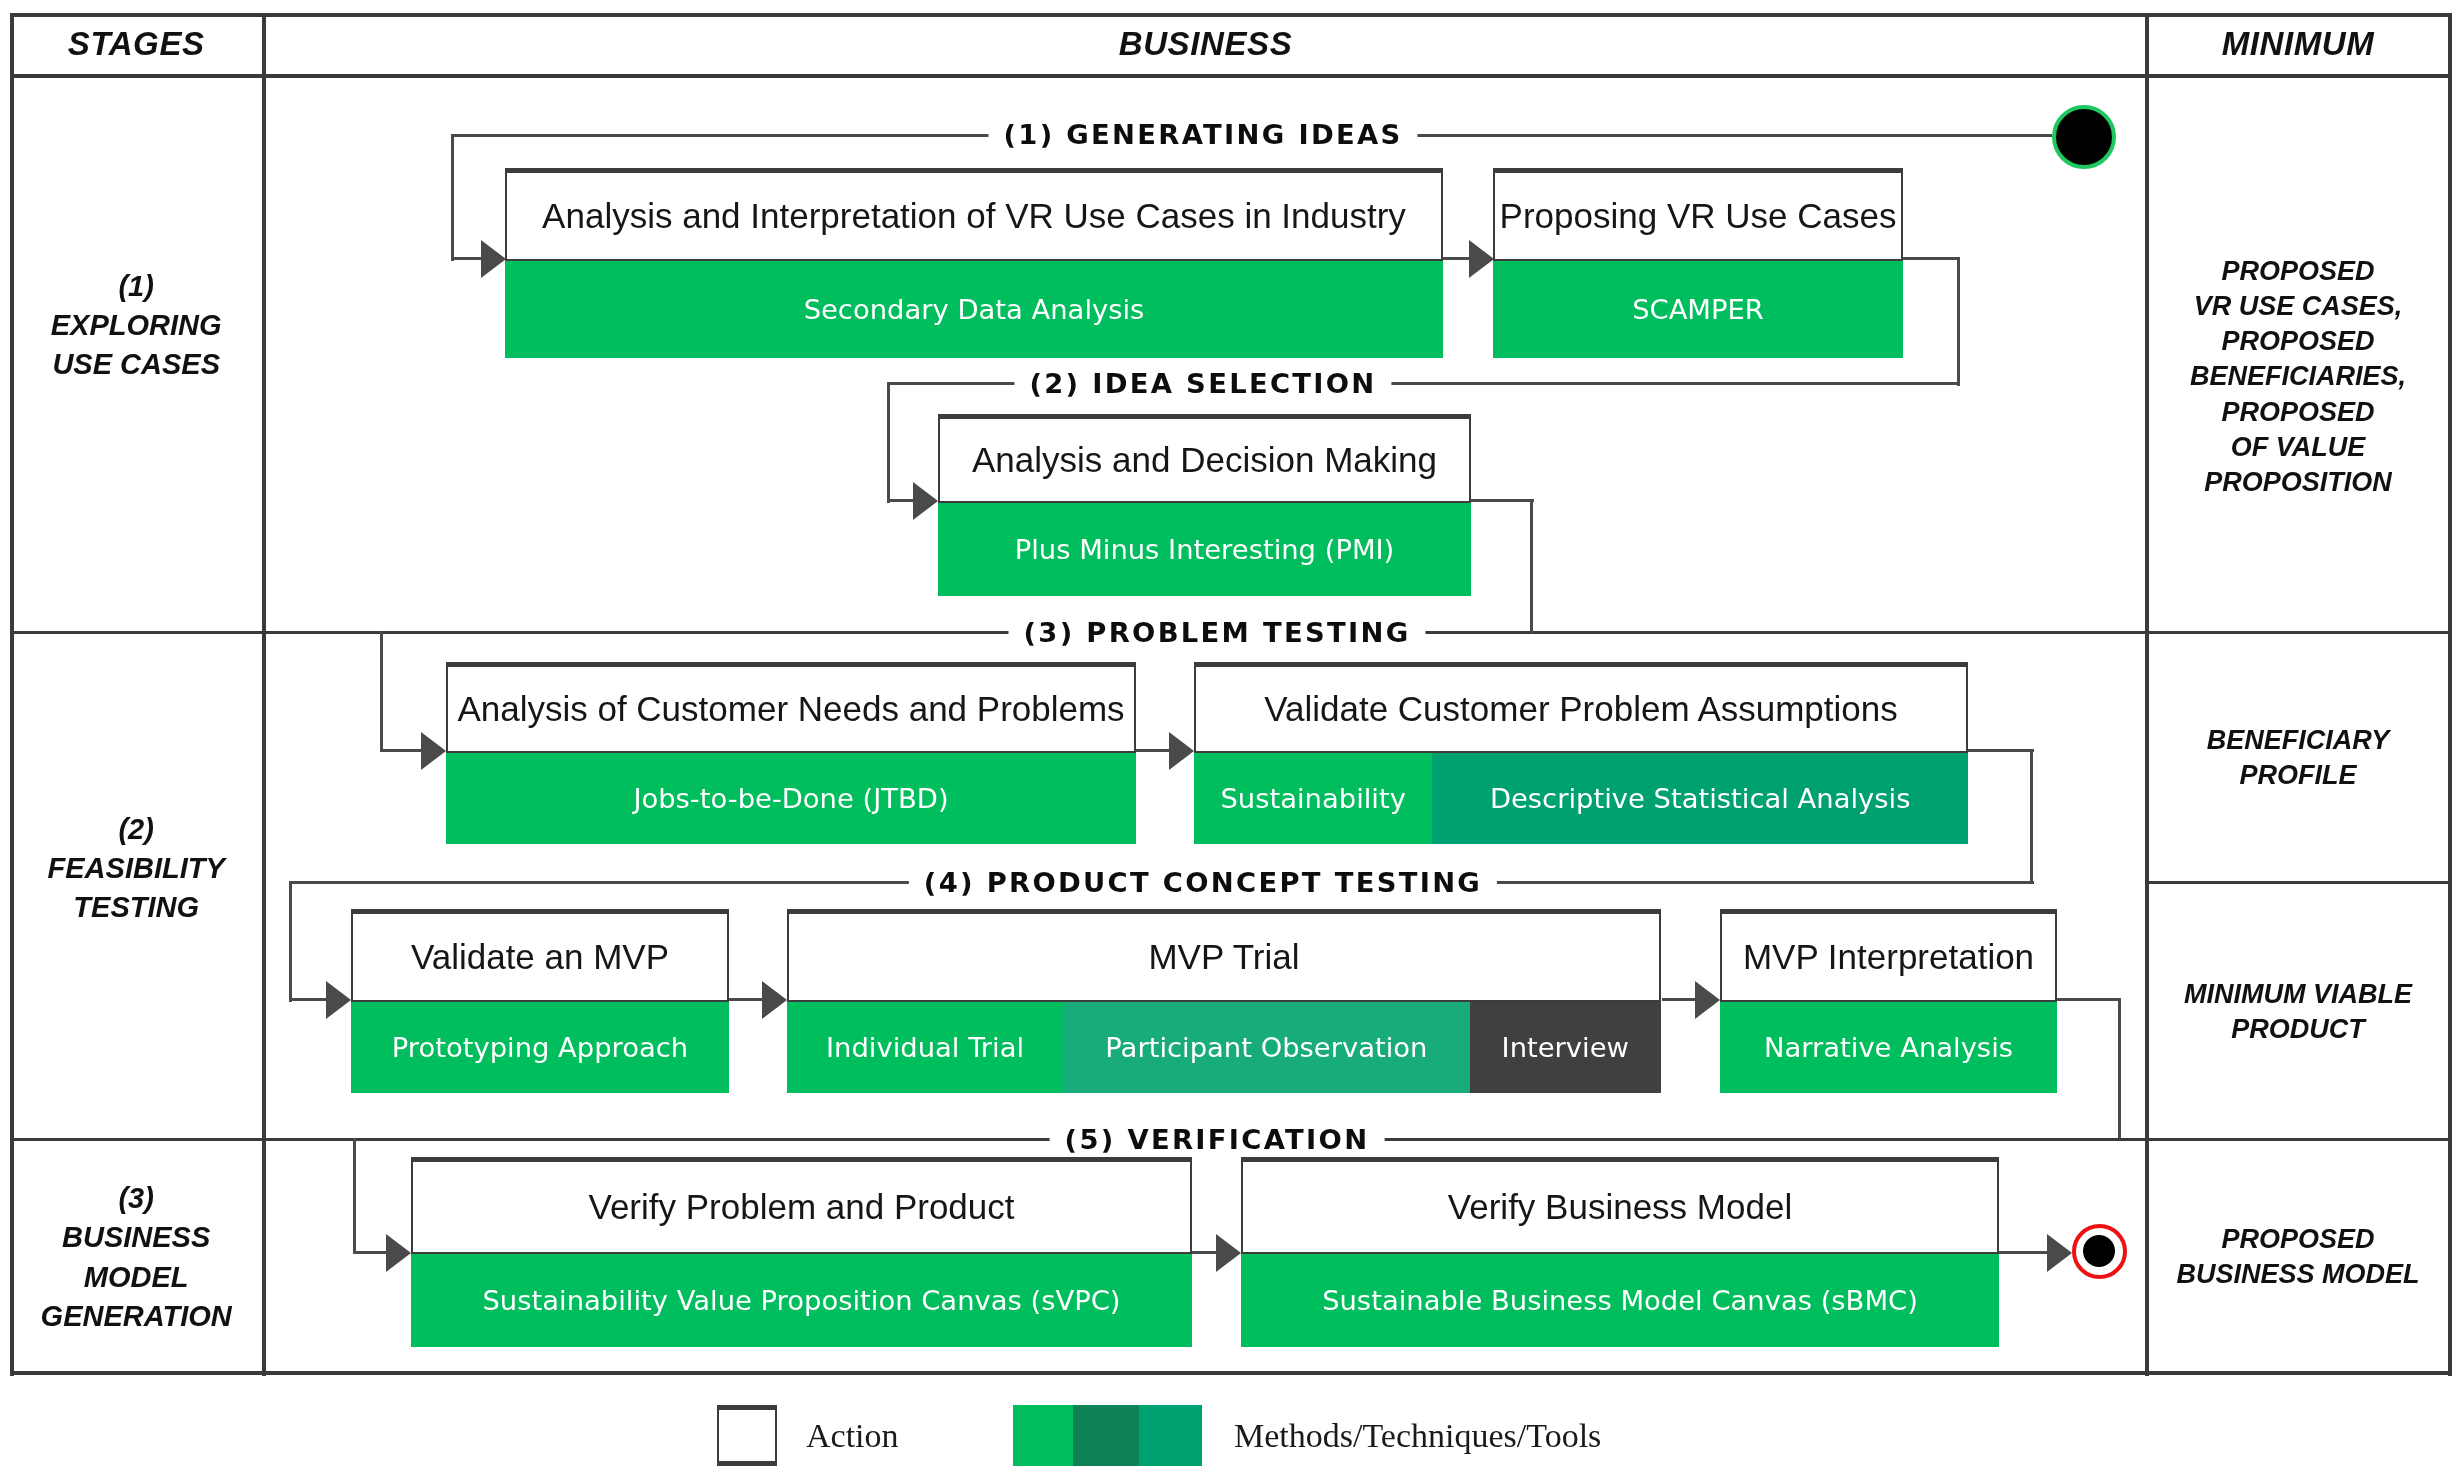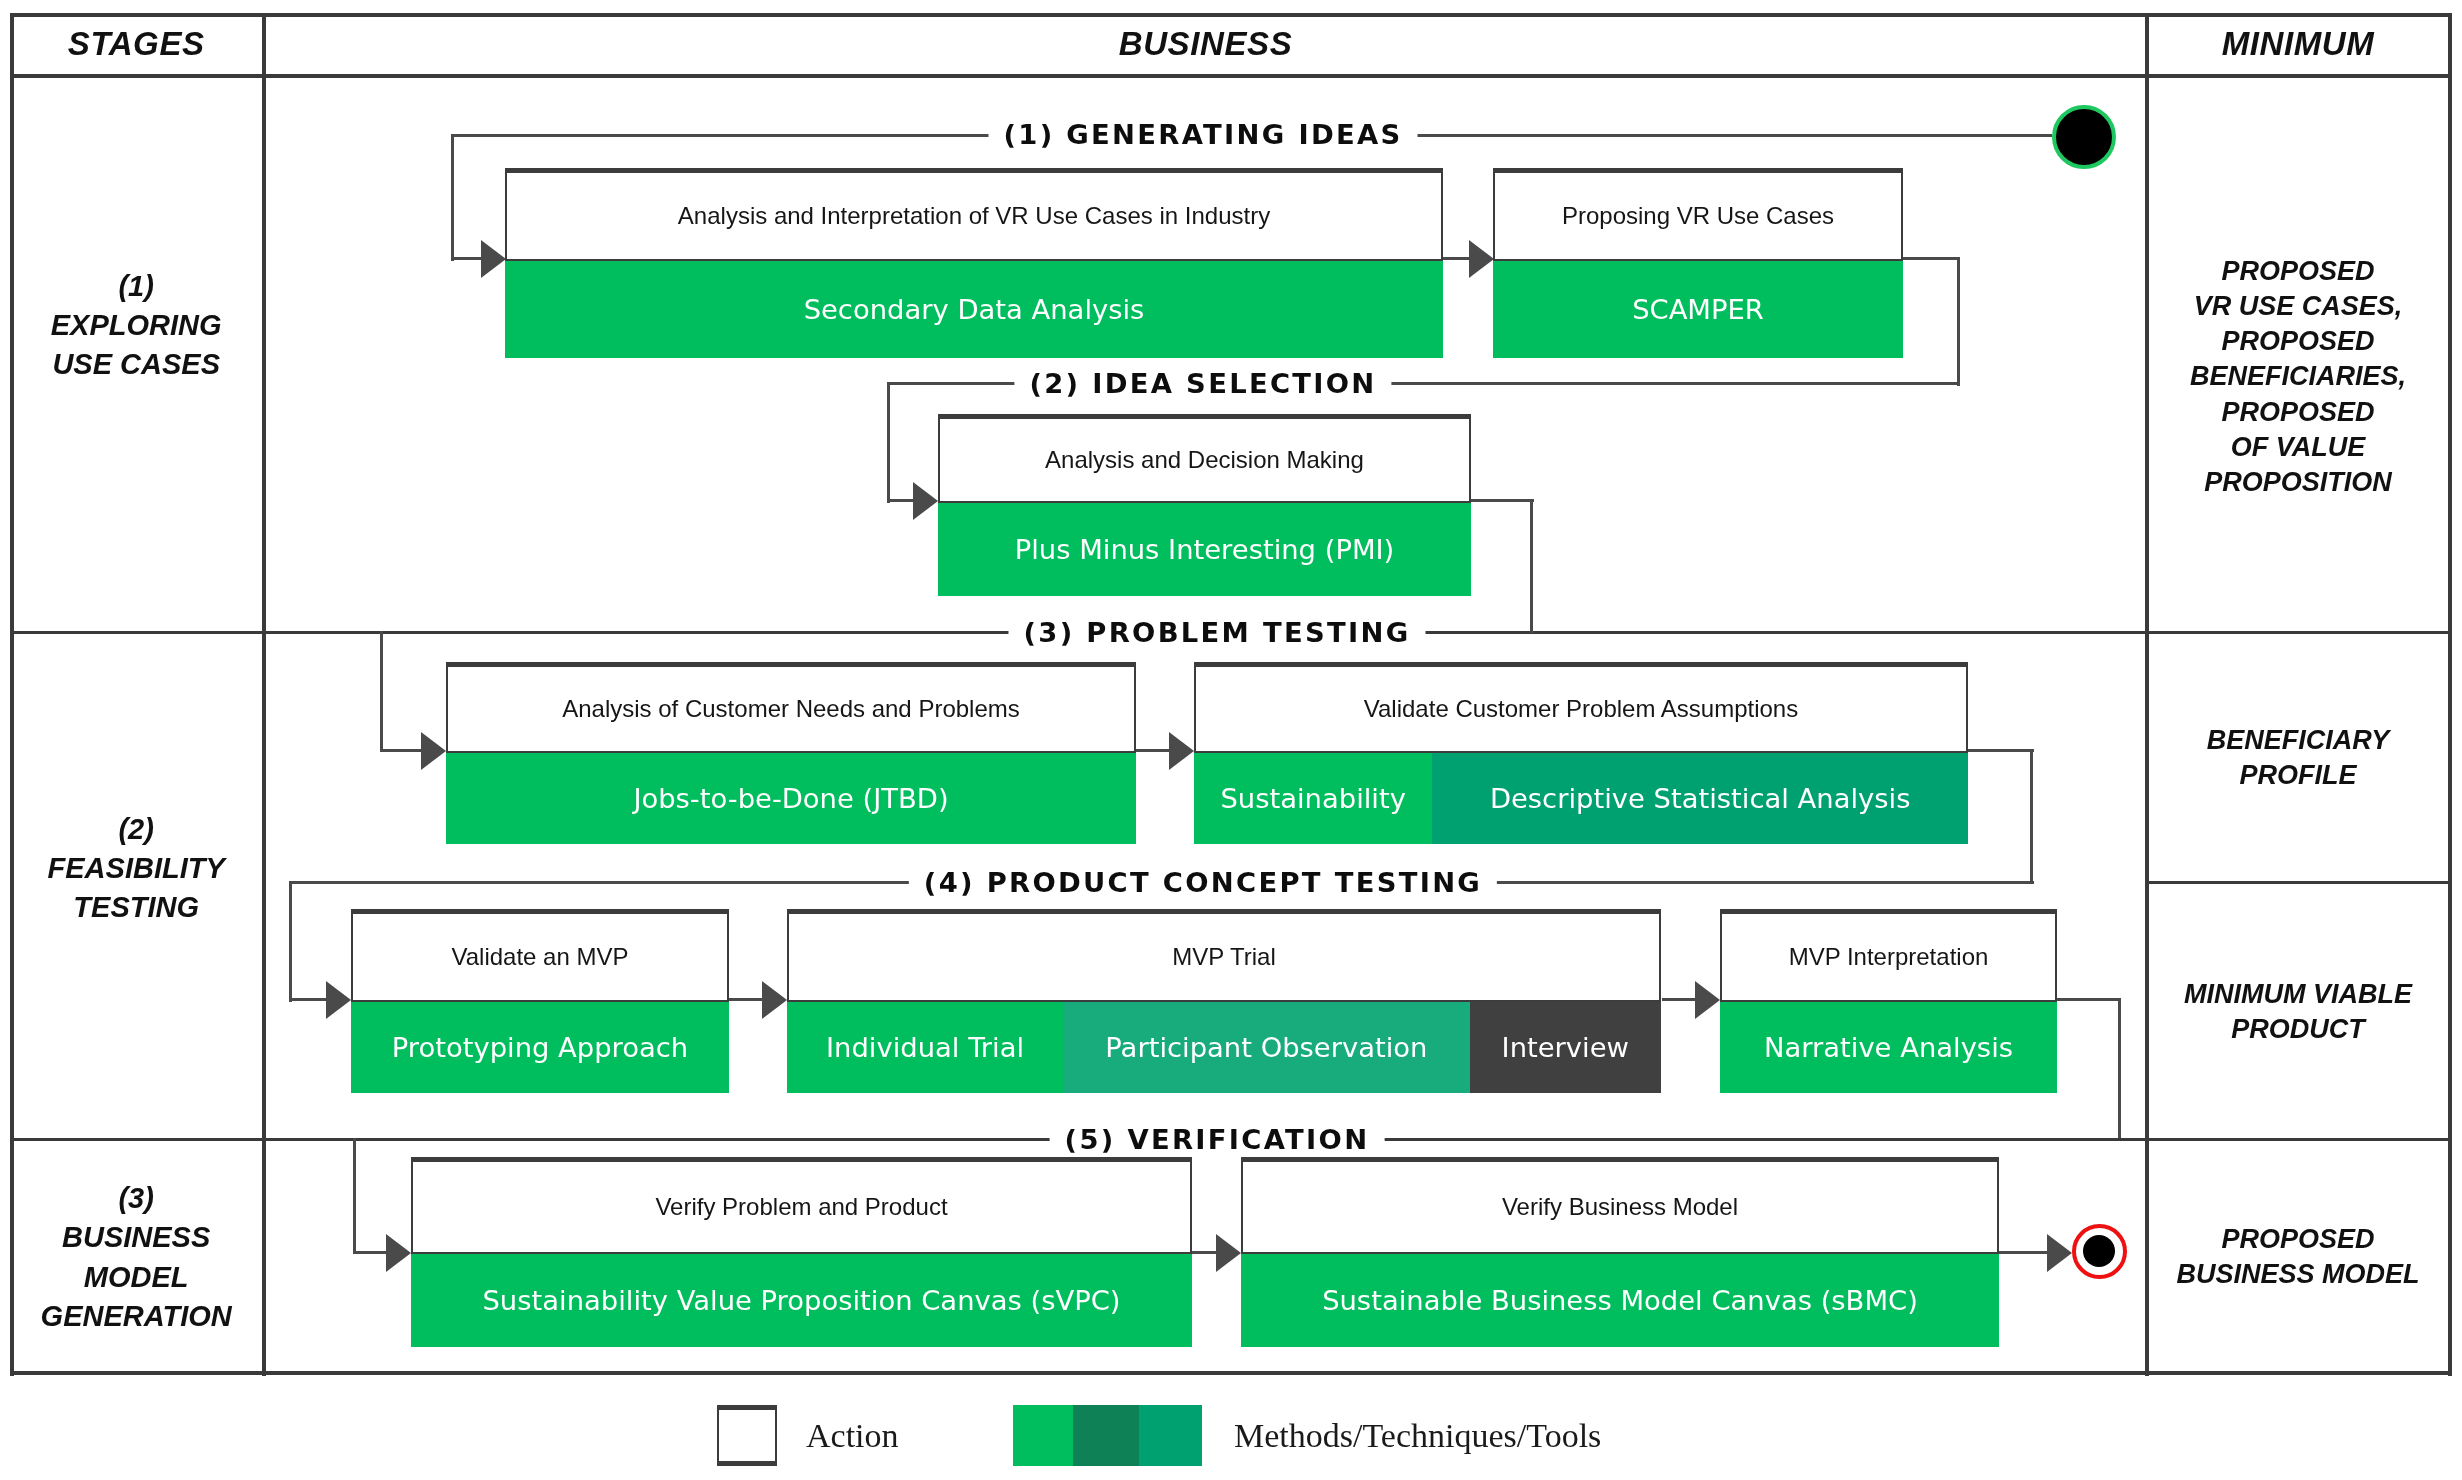--- a/index.html
+++ b/index.html
@@ -16,21 +16,21 @@
   .hcell{position:absolute;top:12.6px;height:62px;display:flex;align-items:center;justify-content:center;
          font-size:33px;font-weight:bold;font-style:italic;color:#111;letter-spacing:0.6px;}
   
   .scell,.acell{position:absolute;display:flex;align-items:center;justify-content:center;text-align:center;
          font-weight:bold;font-style:italic;color:#111;white-space:pre-line;}
   .scell{left:9.7px;width:253px;font-size:29px;line-height:1.35;}
   .acell{left:2145px;width:306px;font-size:27px;line-height:1.3;}
   
   .fbox{position:absolute;}
   .act{box-sizing:border-box;border:2.9px solid #3c3c3c;border-top-width:5.7px;background:#fff;
-       display:flex;align-items:center;justify-content:center;font-size:24px;color:#161616;}
+       display:flex;align-items:center;justify-content:center;font-size:35px;color:#161616;}
   .methods{display:flex;width:100%;}
   .seg{display:flex;align-items:center;justify-content:center;color:#fff;
        font-family:"DejaVu Sans", sans-serif;font-size:27.4px;white-space:nowrap;overflow:hidden;}
   
   .plabel{position:absolute;transform:translate(-50%,-50%);background:#fff;padding:1.1px 15px;
           font-family:"DejaVu Sans", sans-serif;font-weight:bold;font-size:27.4px;letter-spacing:2.3px;
           color:#0d0d0d;white-space:nowrap;}
   
   .node{position:absolute;border-radius:50%;}
   

